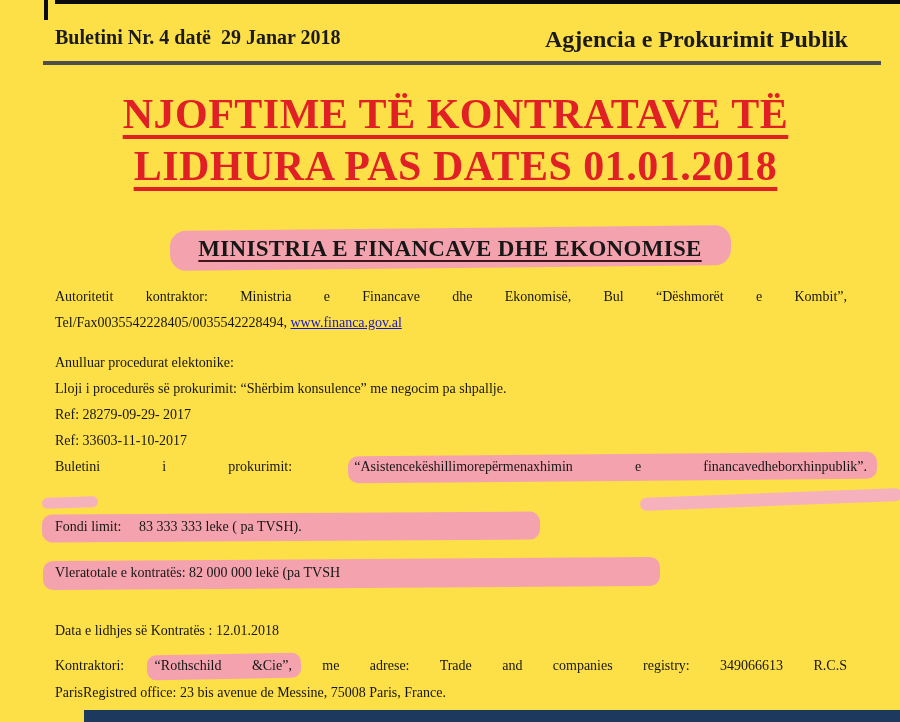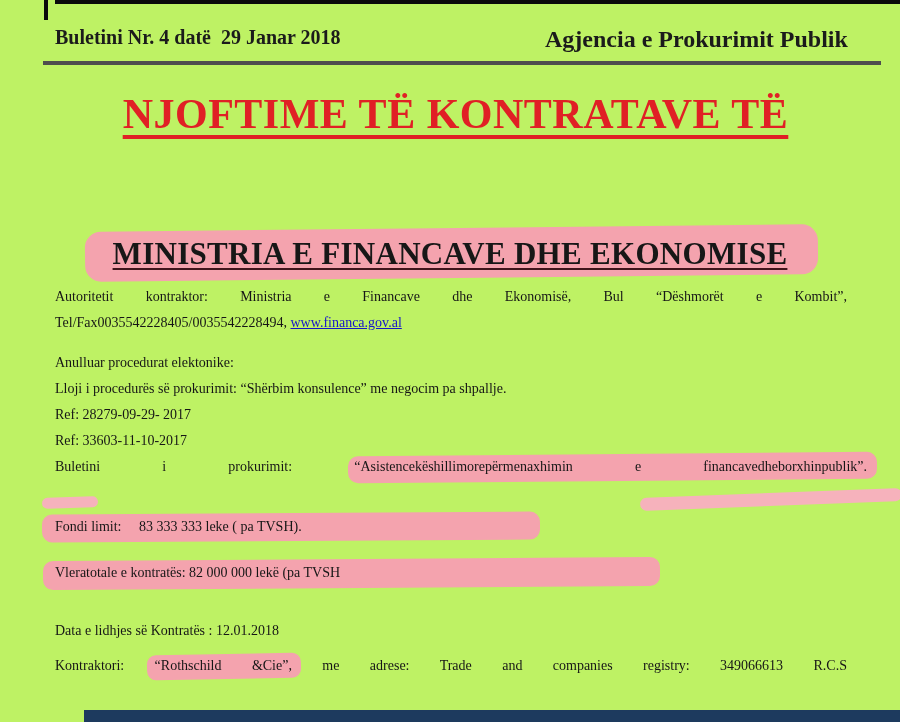--- a/index.html
+++ b/index.html
@@ -1,18 +1,18 @@
 <!DOCTYPE html>
 <html><head>
 <meta charset="utf-8">
 <style>
   * { margin:0; padding:0; box-sizing:border-box; }
   html,body { background:#ffffff; }
   .page {
-    position:relative; width:900px; height:722px; background:#bef264;
+    position:relative; width:900px; height:722px; background:#fde047;
     font-family:"Liberation Serif","DejaVu Serif",serif; color:#1b1b1b;
     overflow:hidden;
   }
   .pre { white-space:pre-wrap; }
 
   
   .top-line { position:absolute; left:55px; top:0; right:0; height:4px; background:#0b0b0b; }
   .top-tick { position:absolute; left:44px; top:0; width:4px; height:20px; background:#0b0b0b; }
 
   
@@ -27,21 +27,21 @@
     font-size:42px; line-height:52px; letter-spacing:0.5px;padding-left:11px;
   }
   .doc-title .tl {
     text-decoration:underline; text-decoration-thickness:4px;
     text-underline-offset:7px; text-decoration-color:#e02025;
   }
 
   
   .section-heading {
     position:absolute; left:0; top:236px; width:100%;
-    text-align:center; font-size:31px; font-weight:bold; letter-spacing:0.3px;
+    text-align:center; font-size:23px; font-weight:bold; letter-spacing:0.3px;
   }
   .marker { position:relative; z-index:0; }
   .marker::before {
     content:""; position:absolute; z-index:-1; background:#f4a3ae;
     border-radius:12px; inset:-4px -8px; transform:rotate(-0.5deg);
   }
   .marker-heading { text-decoration:underline; text-decoration-thickness:2px;
     text-underline-offset:4px; text-decoration-color:#40151b; color:#171717; }
   .marker-heading::before { inset:-8px -30px -7px -28px; border-radius:16px; transform:rotate(-0.6deg); }
 
@@ -80,20 +80,21 @@
 
   <div class="top-line"></div>
   <div class="top-tick"></div>
 
   <div class="header-left pre">Buletini Nr. 4 datë  29 Janar 2018</div>
   <div class="header-right">Agjencia e Prokurimit Publik</div>
   <div class="header-rule"></div>
 
   <div class="doc-title">
     <div><span class="tl">NJOFTIME TË KONTRATAVE TË</span></div>
+    <div><span class="tl">LIDHURA PAS DATES 01.01.2018</span></div>
   </div>
 
   <div class="section-heading">
     <span class="marker marker-heading">MINISTRIA E FINANCAVE DHE EKONOMISE</span>
   </div>
 
   <div class="p-authority body-text">
     <div class="just">Autoritetit kontraktor: Ministria e Financave dhe Ekonomisë, Bul “Dëshmorët e Kombit”,</div>
     <div><span>Tel/Fax0035542228405/0035542228494, </span><a class="link">www.financa.gov.al</a></div>
   </div>
@@ -111,17 +112,18 @@
   <div class="fondi-line body-text">
     <span class="marker marker-fondi pre">Fondi limit:     83 333 333 leke ( pa TVSH).</span>
   </div>
 
   <div class="vlera-line body-text"><span class="marker marker-vlera">Vleratotale e kontratës: 82 000 000 lekë (pa TVSH</span><span>).</span></div>
 
   <div class="data-line body-text">Data e lidhjes së Kontratës : 12.01.2018</div>
 
   <div class="p-kontraktori body-text">
     <div class="just"><span>Kontraktori: </span><span class="marker marker-kontr">“Rothschild &amp;Cie”,</span><span> me adrese: Trade and companies registry: 349066613 R.C.S</span></div>
+    <div>ParisRegistred office: 23 bis avenue de Messine, 75008 Paris, France.</div>
   </div>
 
   <div class="bottom-bar"></div>
 
 </div>
 
 </body></html>

